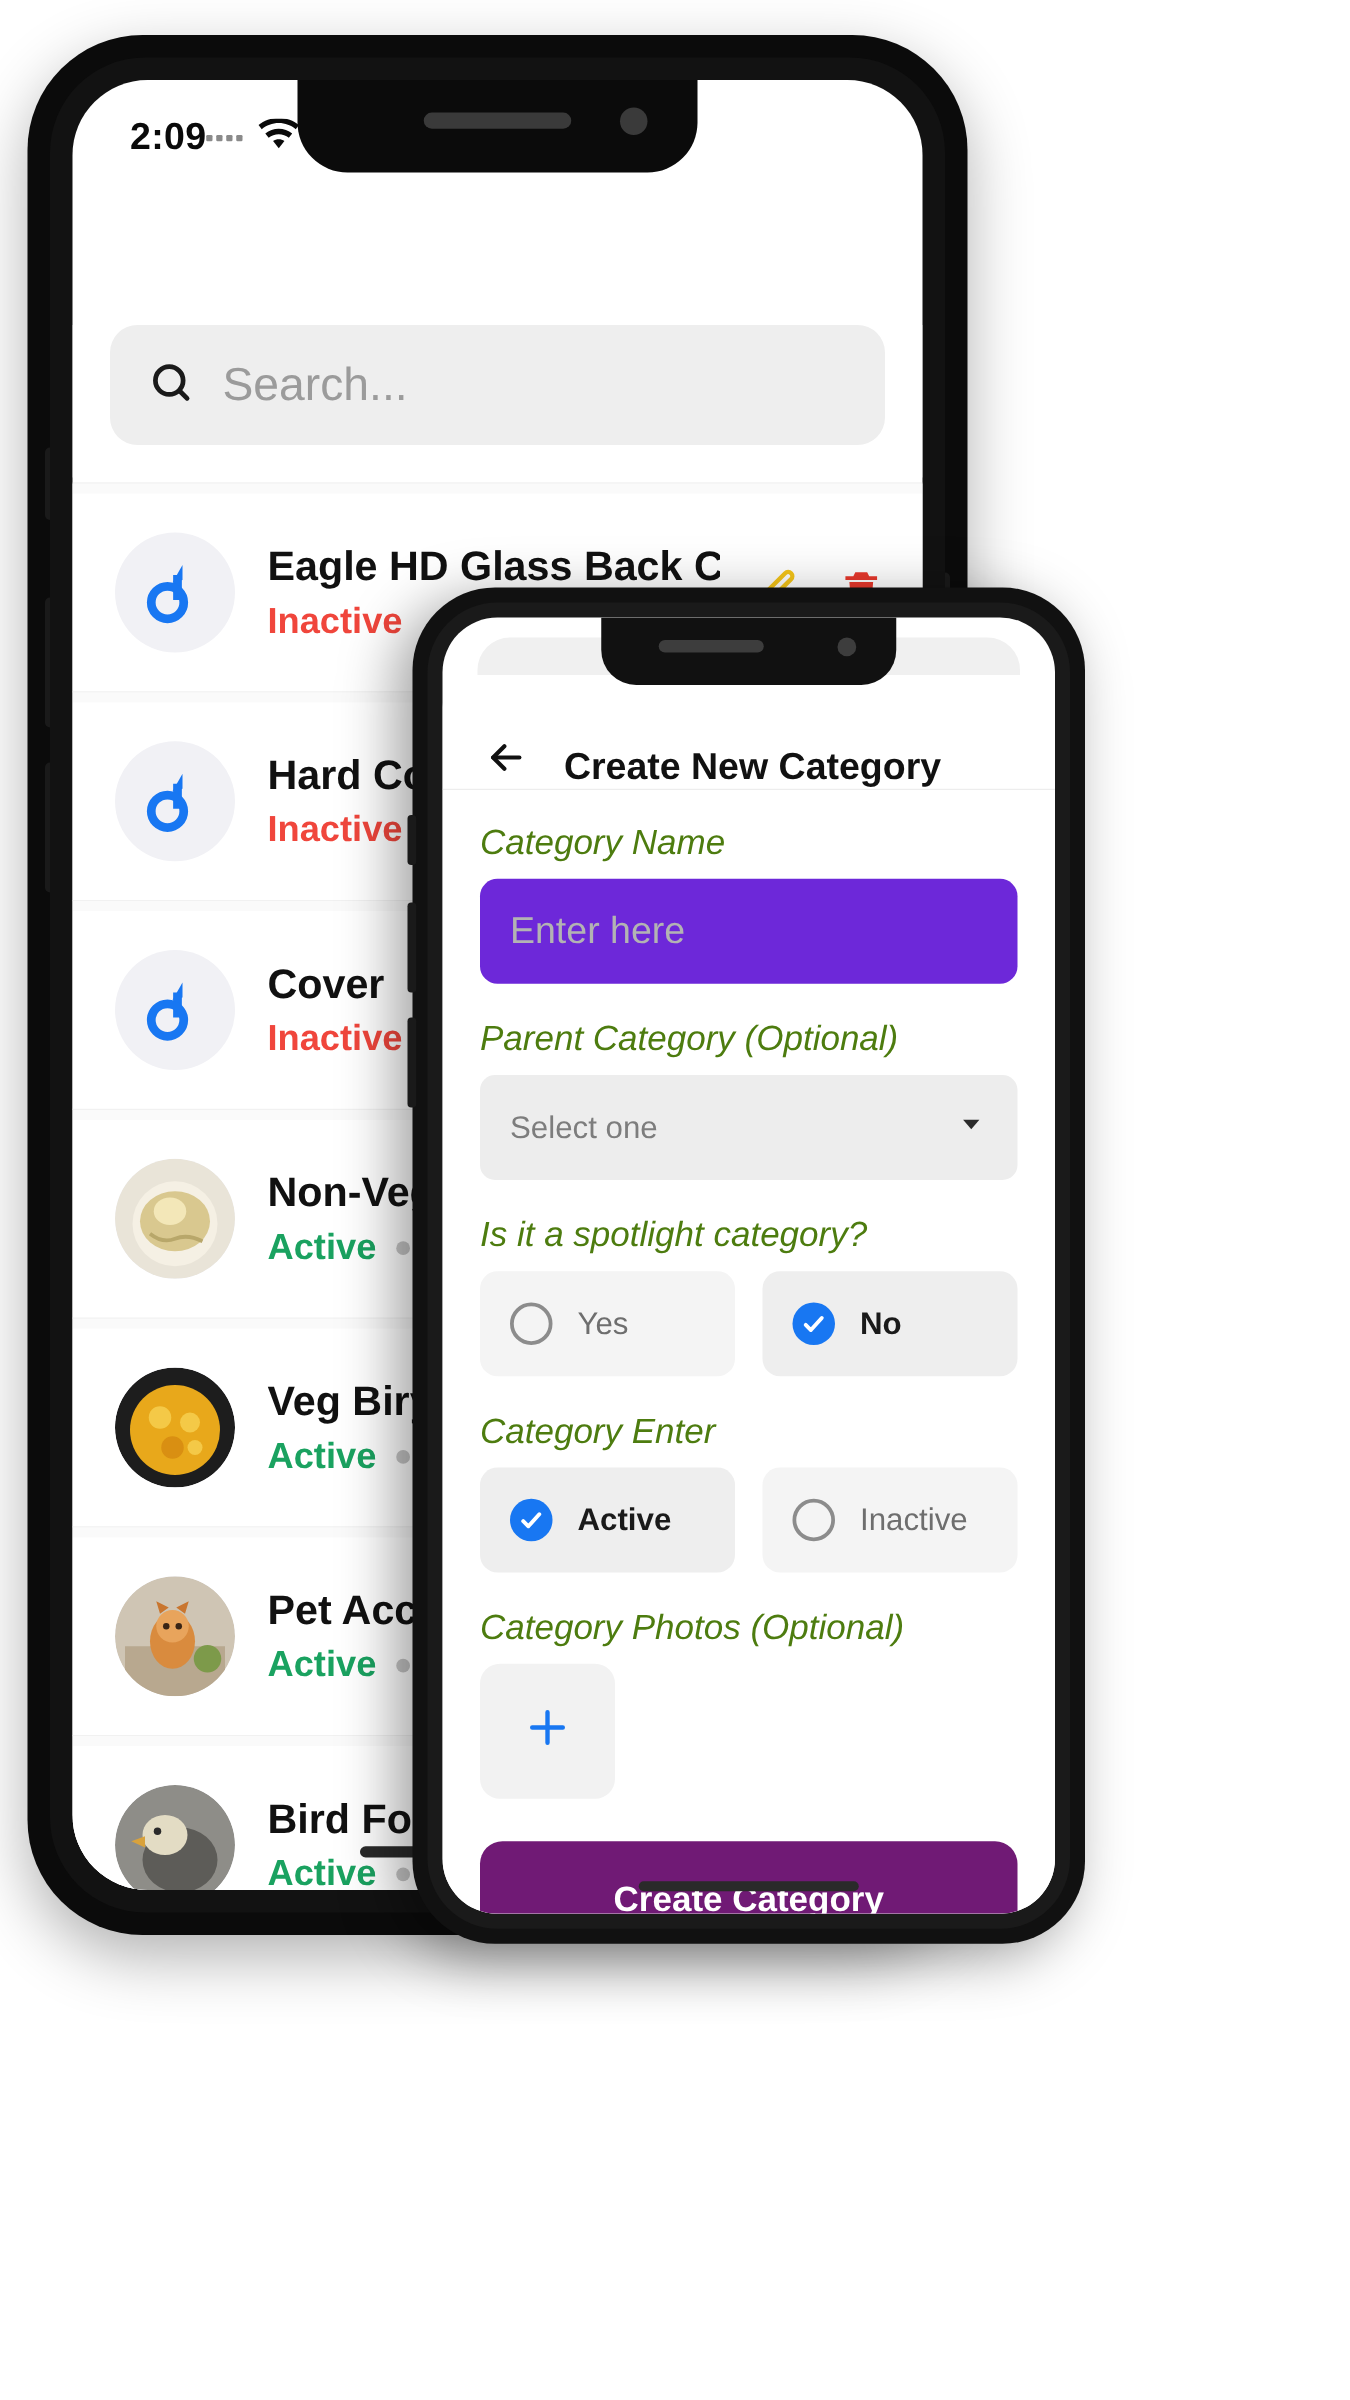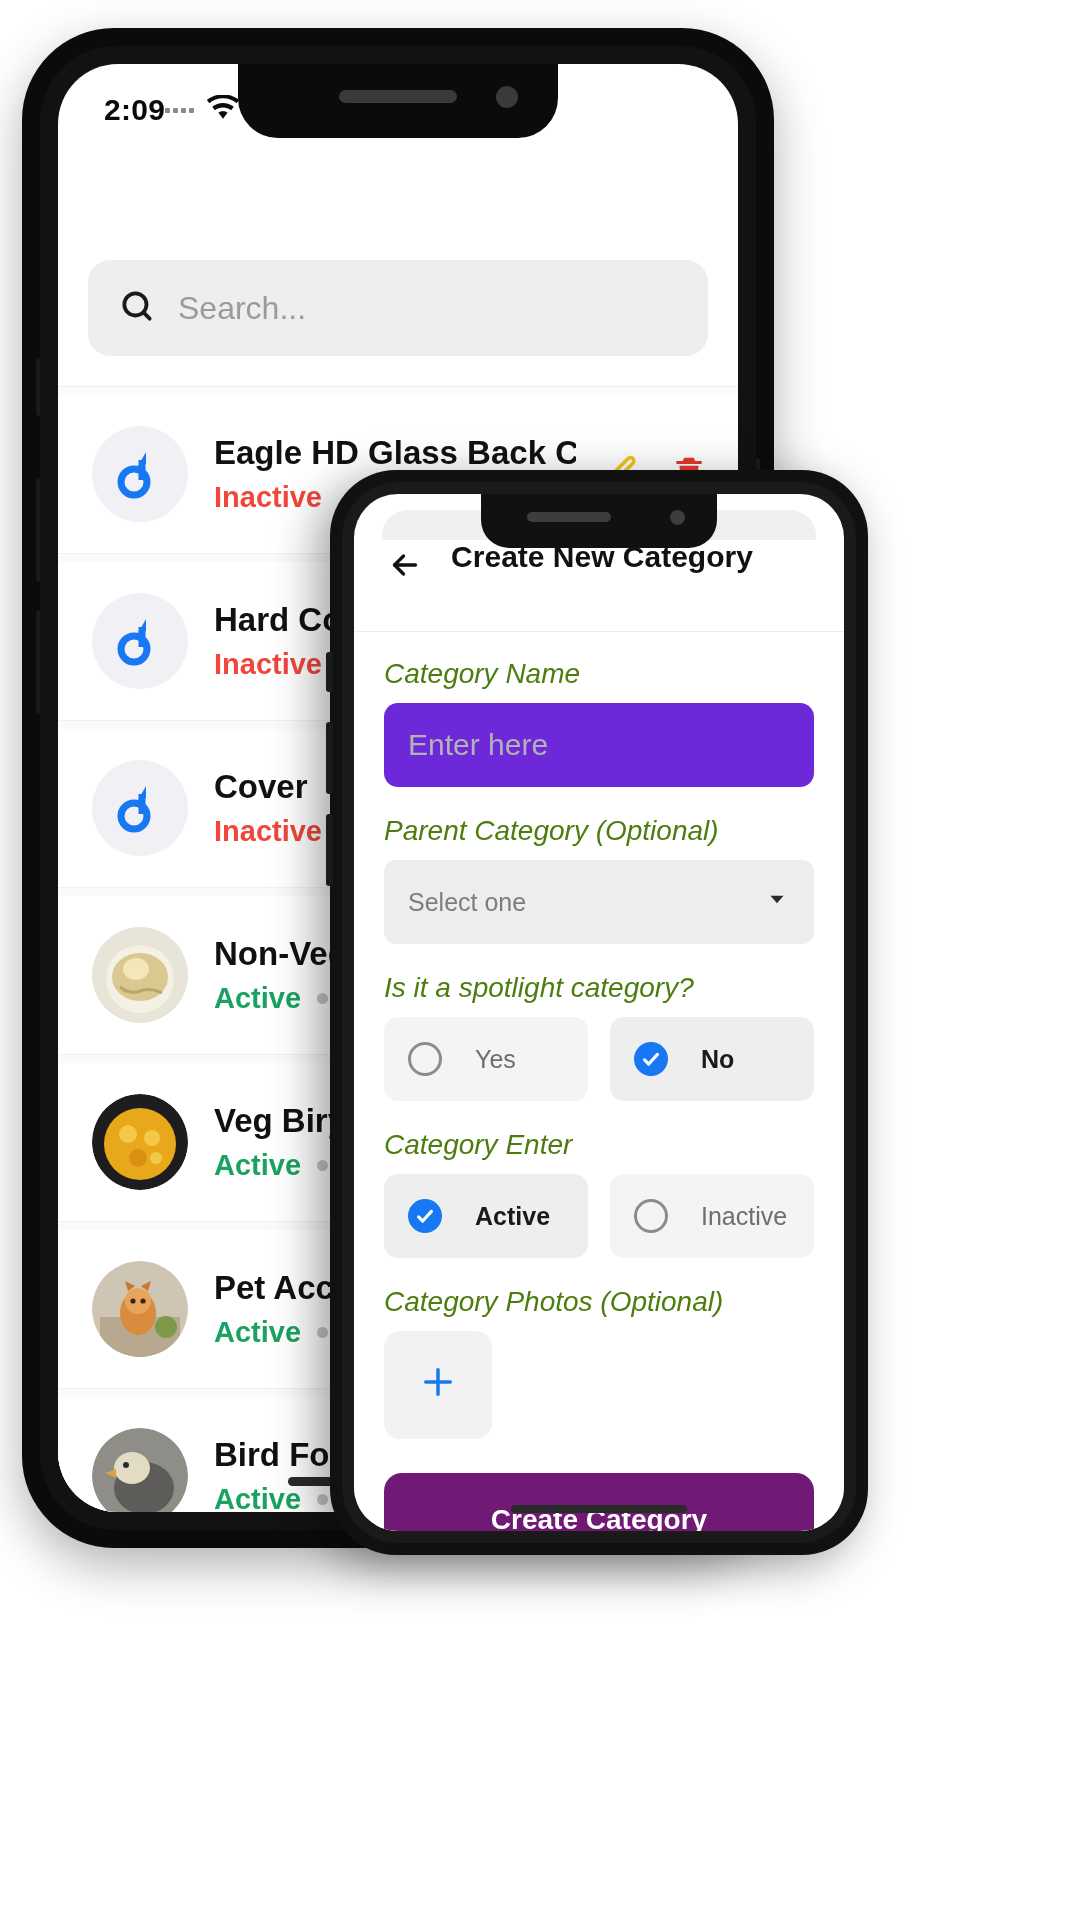--- a/index.html
+++ b/index.html
@@ -81,21 +81,21 @@
     width:62px; height:62px; display:flex; align-items:center; justify-content:center;
     color:#111; flex:0 0 auto;
   }
 
   
   .search-wrap { position:absolute; top:196px; left:0; right:0; padding: 0 30px 26px; background:#fff; z-index:9; }
   .search-box {
     height:96px; background:#eeeeee; border-radius:22px;
     display:flex; align-items:center; padding: 0 30px; gap:22px;
   }
-  .search-ph { font-size:32px; color:#9b9b9b; }
+  .search-ph { font-size:37px; color:#9b9b9b; }
 
   .divider { position:absolute; top:322px; left:0; right:0; height:1px; background:#ececec; }
 
   
   .list { position:absolute; top:323px; left:0; right:0; bottom:0; background:#fcfcfc; }
   .list-item {
     position:relative; height:159px; background:#fff;
     display:flex; align-items:center; padding: 0 30px 0 34px; gap:26px;
     border-bottom:1px solid #f1f1f1;
   }
@@ -147,41 +147,41 @@
 
   .sheet-peek {
     position:absolute; left:28px; right:28px; top:16px; height:48px;
     background:#f0f0f0; border-top-left-radius:26px; border-top-right-radius:26px;
   }
   .sheet {
     position:absolute; left:0; right:0; top:46px; bottom:0; background:#fff;
     border-top-left-radius:26px; border-top-right-radius:26px; overflow:hidden;
   }
   .modal-bar {
-    height:92px; display:flex; align-items:flex-start; padding: 0 26px;
+    height:92px; display:flex; align-items:flex-end; padding: 0 26px;
     border-bottom:1px solid #ededed;
   }
   .modal-title { flex:1; text-align:center; font-size:30px; font-weight:700; color:#111; padding-right:44px; }
   .form { padding: 26px 30px 0; }
   .f-label { font-size:28px; color:#4d7c0f; margin-bottom:13px;font-style:italic; }
   .f-input {
     height:84px; background:#6d28d9; border-radius:14px;
     display:flex; align-items:center; padding: 0 24px;
     font-size:30px; color:#b3b3b3;
   }
   .f-select {
     height:84px; background:#ededed; border-radius:12px;
     display:flex; align-items:center; justify-content:space-between; padding: 0 24px;
     font-size:25px; color:#7d7d7d;
   }
   .f-gap { height:28px; }
   .radio-row { display:flex; gap:22px; }
   .radio-opt {
     flex:1; height:84px; background:#f4f4f4; border-radius:14px;
-    display:flex; align-items:center; gap:33px; padding: 0 24px;
+    display:flex; align-items:center; gap:20px; padding: 0 24px;
     font-size:25px; color:#6e6e6e;
   }
   .radio-opt.sel { background:#eeeeee; color:#1a1a1a; font-weight:600; }
   .rad {
     width:34px; height:34px; border-radius:50%; border:3px solid #8c8c8c;
     flex:0 0 auto;
   }
   .rad.on {
     border:none; background:#1877f2; display:flex; align-items:center; justify-content:center;
   }

